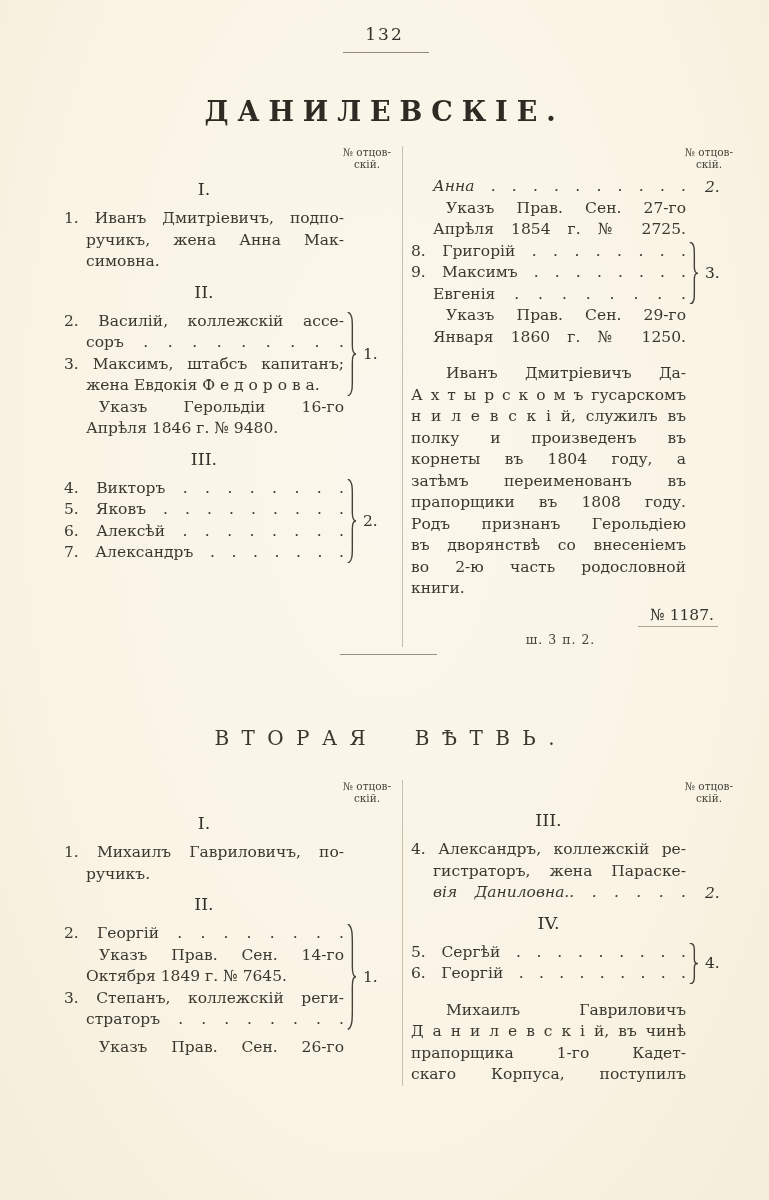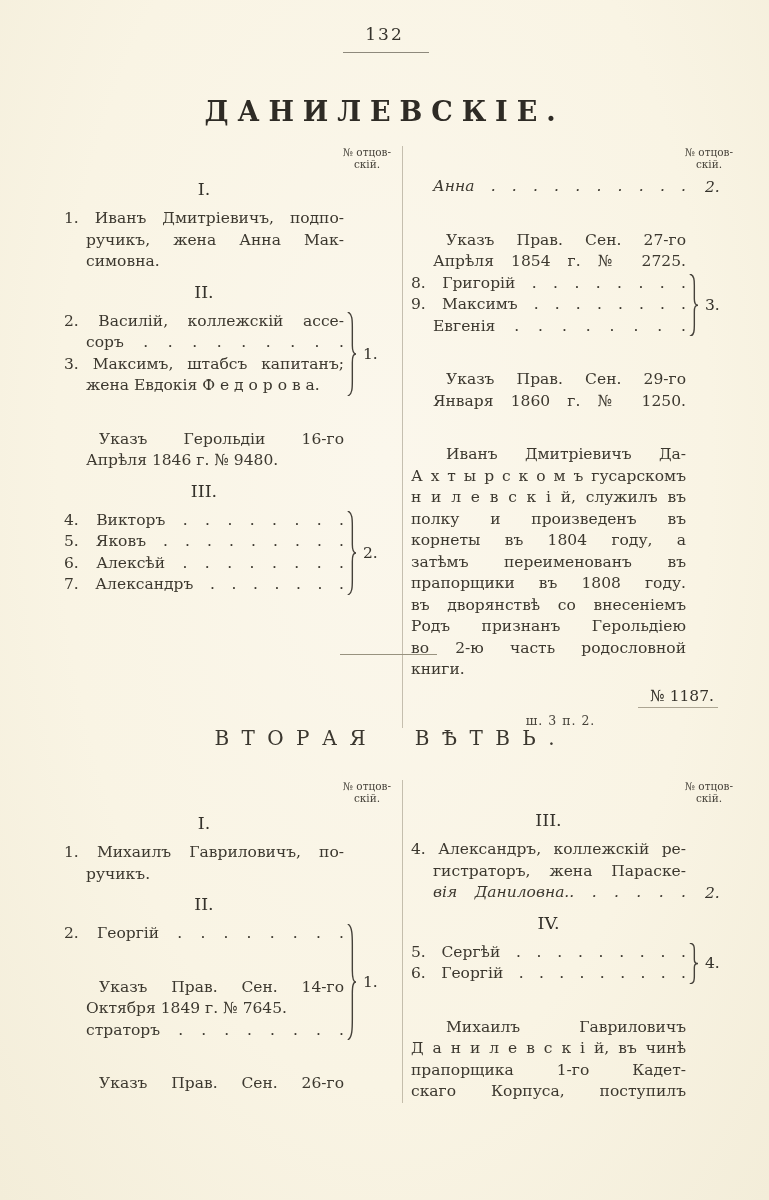--- a/index.html
+++ b/index.html
@@ -26,21 +26,21 @@
   .half-r{padding-left:8px;}
   .colhead{width:62px;margin-left:auto;margin-right:2px;text-align:center;
           font-size:10.5px;line-height:12px;color:#46423a;margin-bottom:6px;}
   .gen{margin-right:56px;text-align:center;font-size:17.5px;color:#35322b;
           margin-top:9px;margin-bottom:9px;}
   .ln{font-size:15.5px;line-height:21.5px;white-space:nowrap;}
   .plain{margin-right:56px;}
   .plain .ln, .gl .ln, .b .ln{white-space:normal;}
   .j{text-align:justify;text-align-last:justify;}
   .ind1{padding-left:22px;}
-  .ind2{padding-left:35px;margin-top:32px;}
+  .ind2{padding-left:35px;}
   .group{display:flex;align-items:stretch;}
   .gl{flex:1;min-width:0;}
   .br{flex:0 0 13px;position:relative;}
   .br svg{position:absolute;top:1px;left:1px;width:11px;height:calc(100% - 2px);}
   .gr{flex:0 0 43px;display:flex;align-items:center;}
   .gr span, .g span{font-size:15.5px;color:#35322b;padding-left:6px;}
   .rrow{display:flex;font-style:italic;}
   .rrow .b{flex:1;min-width:0;}
   .rrow .g{flex:0 0 56px;display:flex;align-items:center;}
   .rrow .g span{padding-left:19px;}
@@ -167,22 +167,22 @@
       </div>
 
       <div class="bio">
         <div class="ln j ind2">Иванъ Дмитріевичъ Да-</div>
         <div class="ln j">А х т ы р с к о м ъ гусарскомъ</div>
         <div class="ln j">н и л е в с к і й, служилъ въ</div>
         <div class="ln j">полку и произведенъ въ</div>
         <div class="ln j">корнеты въ 1804 году, а</div>
         <div class="ln j">затѣмъ переименованъ въ</div>
         <div class="ln j">прапорщики въ 1808 году.</div>
+        <div class="ln j">Родъ признанъ Герольдіею</div>
         <div class="ln j">въ дворянствѣ со внесеніемъ</div>
-        <div class="ln j">Родъ признанъ Герольдіею</div>
         <div class="ln j">во 2-ю часть родословной</div>
         <div class="ln">книги.</div>
       </div>
 
       <div class="caseno">№ 1187.</div>
       <div class="caseno-rule"></div>
       <div class="caseref">ш. 3 п. 2.</div>
     </div>
   </div>
 
@@ -205,20 +205,21 @@
         <div class="ln ind1">ручикъ.</div>
       </div>
 
       <div class="gen">II.</div>
 
       <div class="group">
         <div class="gl">
           <div class="ln j">2. Георгій . . . . . . . .</div>
           <div class="ln j ind2">Указъ Прав. Сен. 14-го</div>
           <div class="ln ind1">Октября 1849 г. № 7645.</div>
+          <div class="ln j">3. Степанъ, коллежскій реги-</div>
           <div class="ln j ind1">страторъ . . . . . . . .</div>
         </div>
         <div class="br">
           <svg viewBox="0 0 12 100" preserveAspectRatio="none">
               <path d="M3 0 C8 2 8 10 8 18 L8 40 C8 47 9 50 12 50 C9 50 8 53 8 60 L8 82 C8 90 8 98 3 100" fill="none" stroke="#45413a" stroke-width="1.4" vector-effect="non-scaling-stroke"></path>
             </svg>
         </div>
         <div class="gr">
           <span>1.</span>
         </div>

